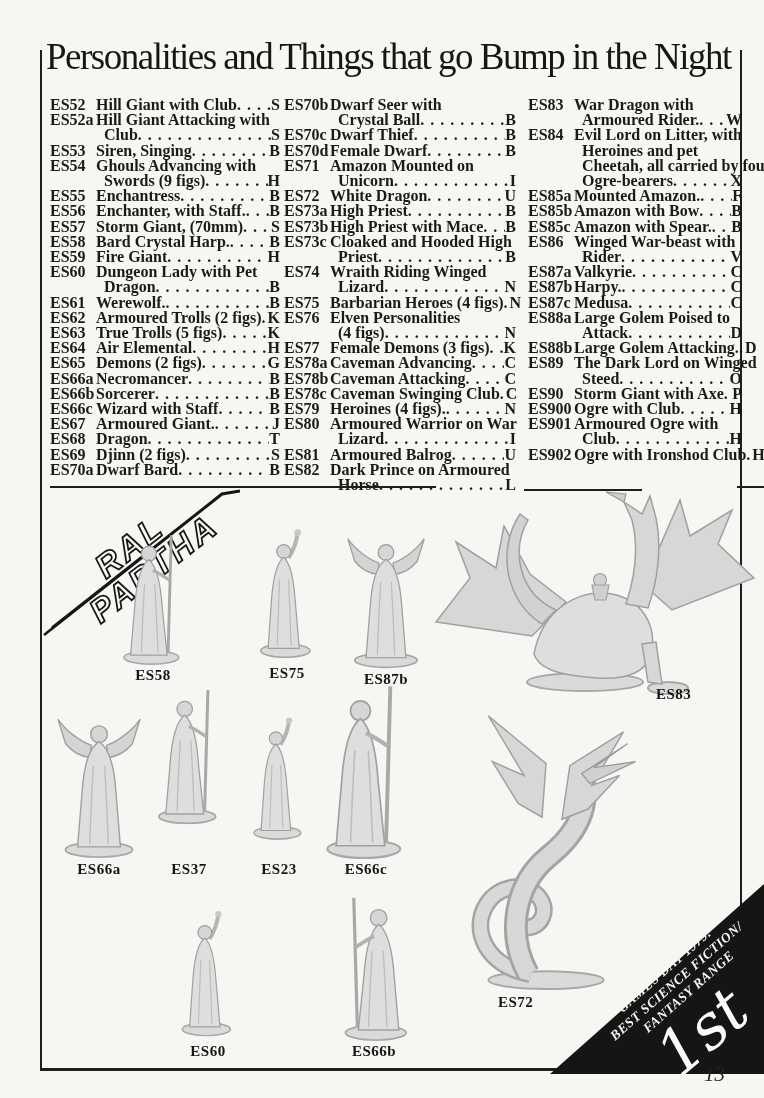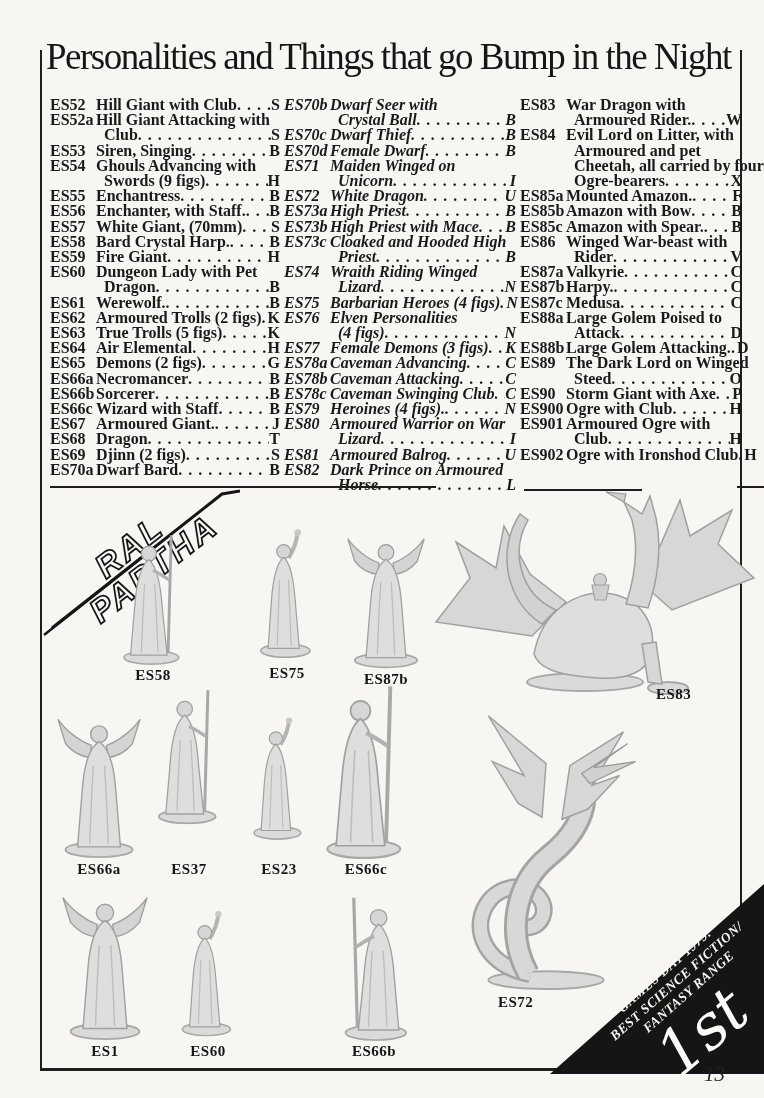--- a/index.html
+++ b/index.html
@@ -31,21 +31,21 @@
   }
   
   .catalog{
     position:absolute;left:50px;top:97px;width:692px;
     display:flex;
     font-size:16px;line-height:15.2px;font-weight:700;
     color:#1a1a1a;
   }
   .col{min-width:0;}
   .col1{flex:0 0 230px;margin-right:4px;}
-  .col2{flex:0 0 232px;margin-right:4px;font-style:italic;}
+  .col2{flex:0 0 232px;margin-right:12px;}
   .col3{flex:1 1 auto;}
   .entry{display:flex;}
   .code{flex:0 0 46px;}
   .lines{flex:1 1 auto;min-width:0;display:block;}
   .line{display:flex;white-space:nowrap;}
   .line.cont .txt{padding-left:8px;}
   .leader{flex:1 1 auto;overflow:hidden;min-width:6px;letter-spacing:1px;}
   .size{flex:none;}
   
   .figure{position:absolute;display:flex;flex-direction:column;align-items:center;}
@@ -210,21 +210,21 @@
               <span class="txt">Enchanter, with Staff.</span>
               <span class="leader"> . . . . . . . . . . . . . . . . . . . . . . . . . . . . . . . . . . . . . . . . . . . . . . . . . . . . . . . . . . . .</span>
               <span class="size">B</span>
             </span>
           </span>
         </div>
         <div class="entry">
           <span class="code">ES57</span>
           <span class="lines">
             <span class="line">
-              <span class="txt">White Giant, (70mm)</span>
+              <span class="txt">Storm Giant, (70mm)</span>
               <span class="leader"> . . . . . . . . . . . . . . . . . . . . . . . . . . . . . . . . . . . . . . . . . . . . . . . . . . . . . . . . . . . .</span>
               <span class="size">S</span>
             </span>
           </span>
         </div>
         <div class="entry">
           <span class="code">ES58</span>
           <span class="lines">
             <span class="line">
               <span class="txt">Bard Crystal Harp.</span>
@@ -408,21 +408,21 @@
               <span class="txt">Female Dwarf</span>
               <span class="leader"> . . . . . . . . . . . . . . . . . . . . . . . . . . . . . . . . . . . . . . . . . . . . . . . . . . . . . . . . . . . .</span>
               <span class="size">B</span>
             </span>
           </span>
         </div>
         <div class="entry">
           <span class="code">ES71</span>
           <span class="lines">
             <span class="line">
-              <span class="txt">Maiden Winged on</span>
+              <span class="txt">Amazon Mounted on</span>
             </span>
             <span class="line cont">
               <span class="txt">Unicorn</span>
               <span class="leader"> . . . . . . . . . . . . . . . . . . . . . . . . . . . . . . . . . . . . . . . . . . . . . . . . . . . . . . . . . . . .</span>
               <span class="size">I</span>
             </span>
           </span>
         </div>
         <div class="entry">
           <span class="code">ES72</span>
@@ -604,21 +604,21 @@
             </span>
           </span>
         </div>
         <div class="entry">
           <span class="code">ES84</span>
           <span class="lines">
             <span class="line">
               <span class="txt">Evil Lord on Litter, with</span>
             </span>
             <span class="line cont">
-              <span class="txt">Armoured and pet</span>
+              <span class="txt">Heroines and pet</span>
             </span>
             <span class="line cont">
               <span class="txt">Cheetah, all carried by four</span>
             </span>
             <span class="line cont">
               <span class="txt">Ogre-bearers</span>
               <span class="leader"> . . . . . . . . . . . . . . . . . . . . . . . . . . . . . . . . . . . . . . . . . . . . . . . . . . . . . . . . . . . .</span>
               <span class="size">X</span>
             </span>
           </span>
@@ -840,26 +840,20 @@
       </svg>
     <div class="fig-label">ES66c</div>
   </div>
   <div class="figure" style="left:428px;top:710px;width:244px;height:282px;">
     <svg viewBox="0 0 240 284">
         <use href="#sym-dragon-coiled"></use>
       </svg>
   </div>
   <div class="fig-label-abs" style="left:498px;top:994px;">ES72</div>
 
-  <div class="figure" style="left:42px;top:888px;width:126px;height:172px;">
-    <svg viewBox="0 0 100 160">
-        <use href="#sym-arms-out"></use>
-      </svg>
-    <div class="fig-label">ES1</div>
-  </div>
   <div class="figure" style="left:168px;top:904px;width:80px;height:156px;">
     <svg viewBox="0 0 100 160">
         <use href="#sym-arm-up"></use>
       </svg>
     <div class="fig-label">ES60</div>
   </div>
   <div class="figure flip" style="left:324px;top:894px;width:100px;height:166px;">
     <svg viewBox="0 0 100 160">
         <use href="#sym-staff"></use>
       </svg>

